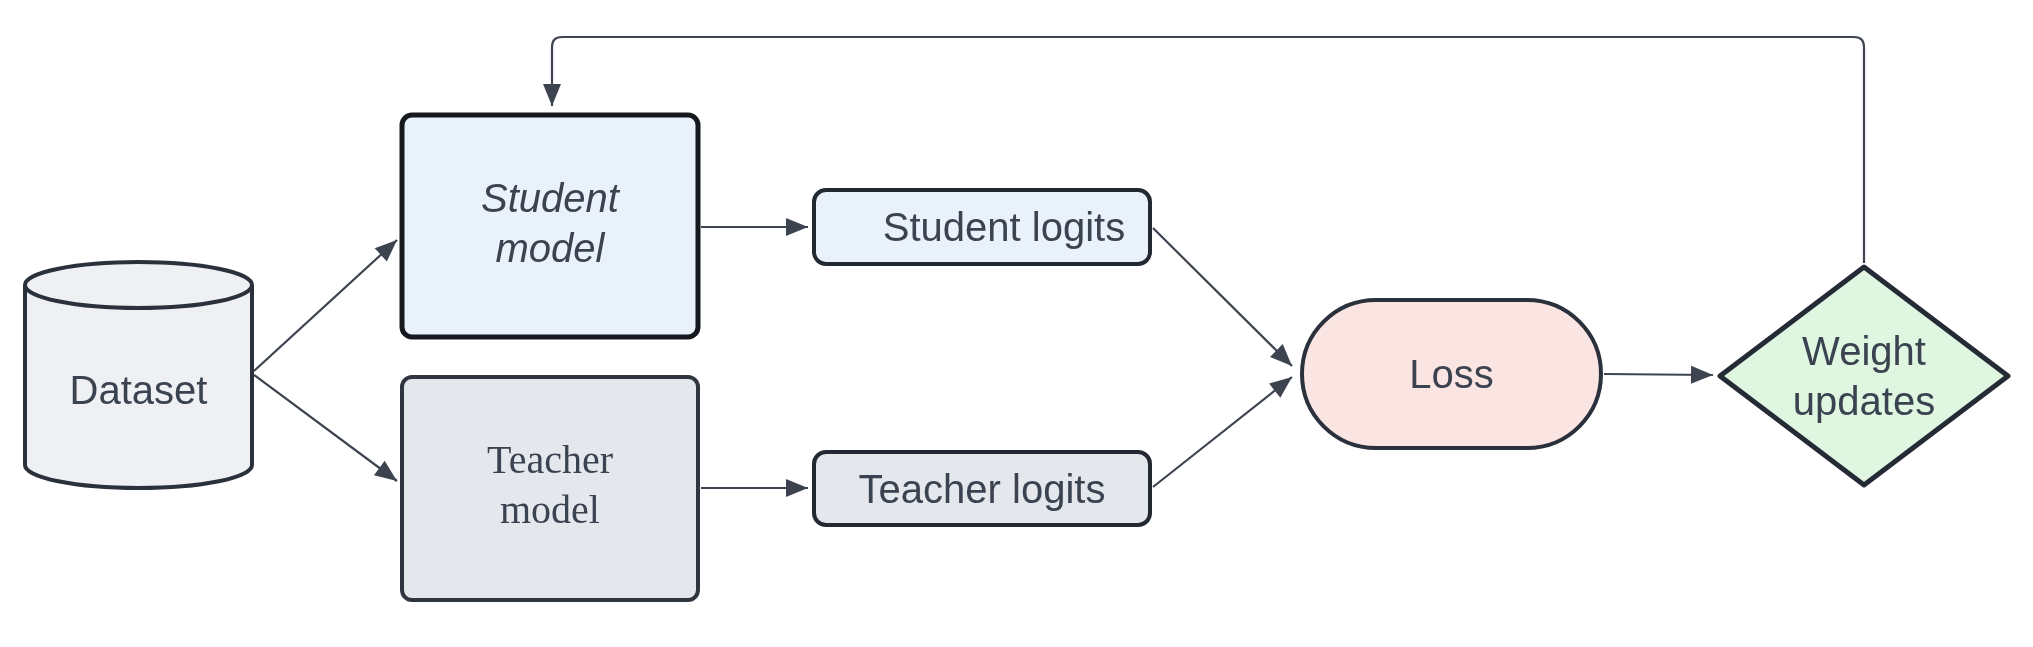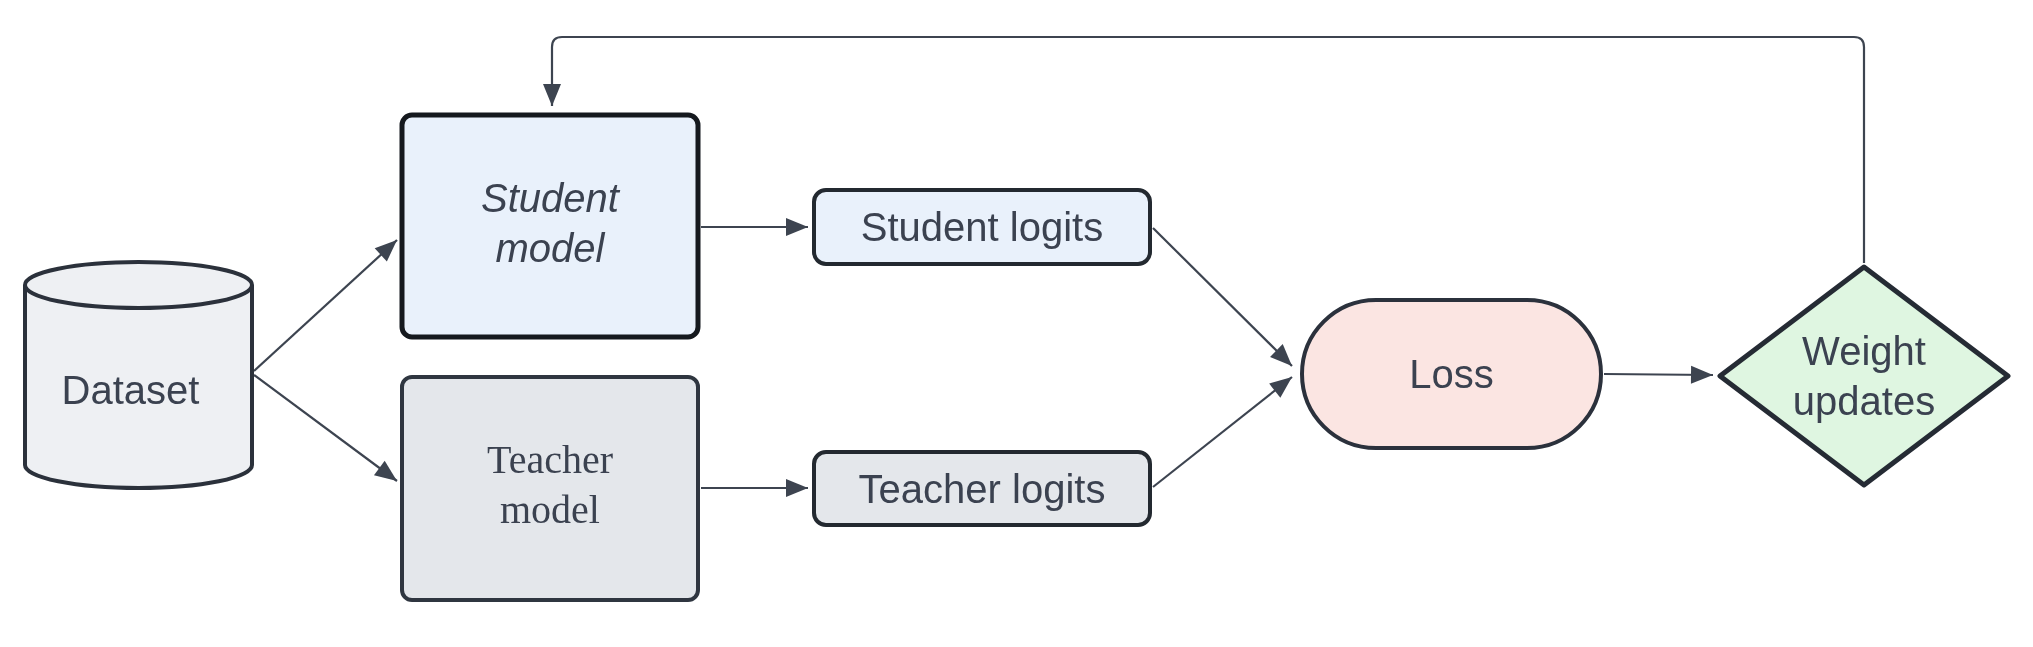--- a/index.html
+++ b/index.html
@@ -17,24 +17,24 @@
     display: flex;
     align-items: center;
     justify-content: center;
     text-align: center;
     white-space: pre-line;
     font-size: 40px;
     line-height: 1.25;
     color: #3b4250;
     pointer-events: none;
   }
-  .lbl-dataset        { left: 17px;   top: 300px; width: 227px; height: 180px; }
+  .lbl-dataset        { left: 25px;   top: 300px; width: 227px; height: 180px; }
   .lbl-student-model  { left: 400px;  top: 113px; width: 300px; height: 220px; font-style: italic; }
   .lbl-teacher-model  { left: 400px;  top: 375px; width: 300px; height: 220px; font-family: Liberation Serif, serif; }
-  .lbl-student-logits { left: 812px;  top: 188px; width: 340px; height: 78px;  }
+  .lbl-student-logits { left: 812px;  top: 188px; width: 340px; height: 78px; padding-left: 22px;  }
   .lbl-teacher-logits { left: 812px;  top: 450px; width: 340px; height: 77px;  }
   .lbl-loss           { left: 1300px; top: 298px; width: 303px; height: 152px; }
   .lbl-weight-updates { left: 1718px; top: 265px; width: 292px; height: 222px; }
 </style>
 </head>
 <body>
 
 <div class="canvas">
 
   <svg class="diagram-svg" width="2033" height="647" viewBox="0 0 2033 647">

